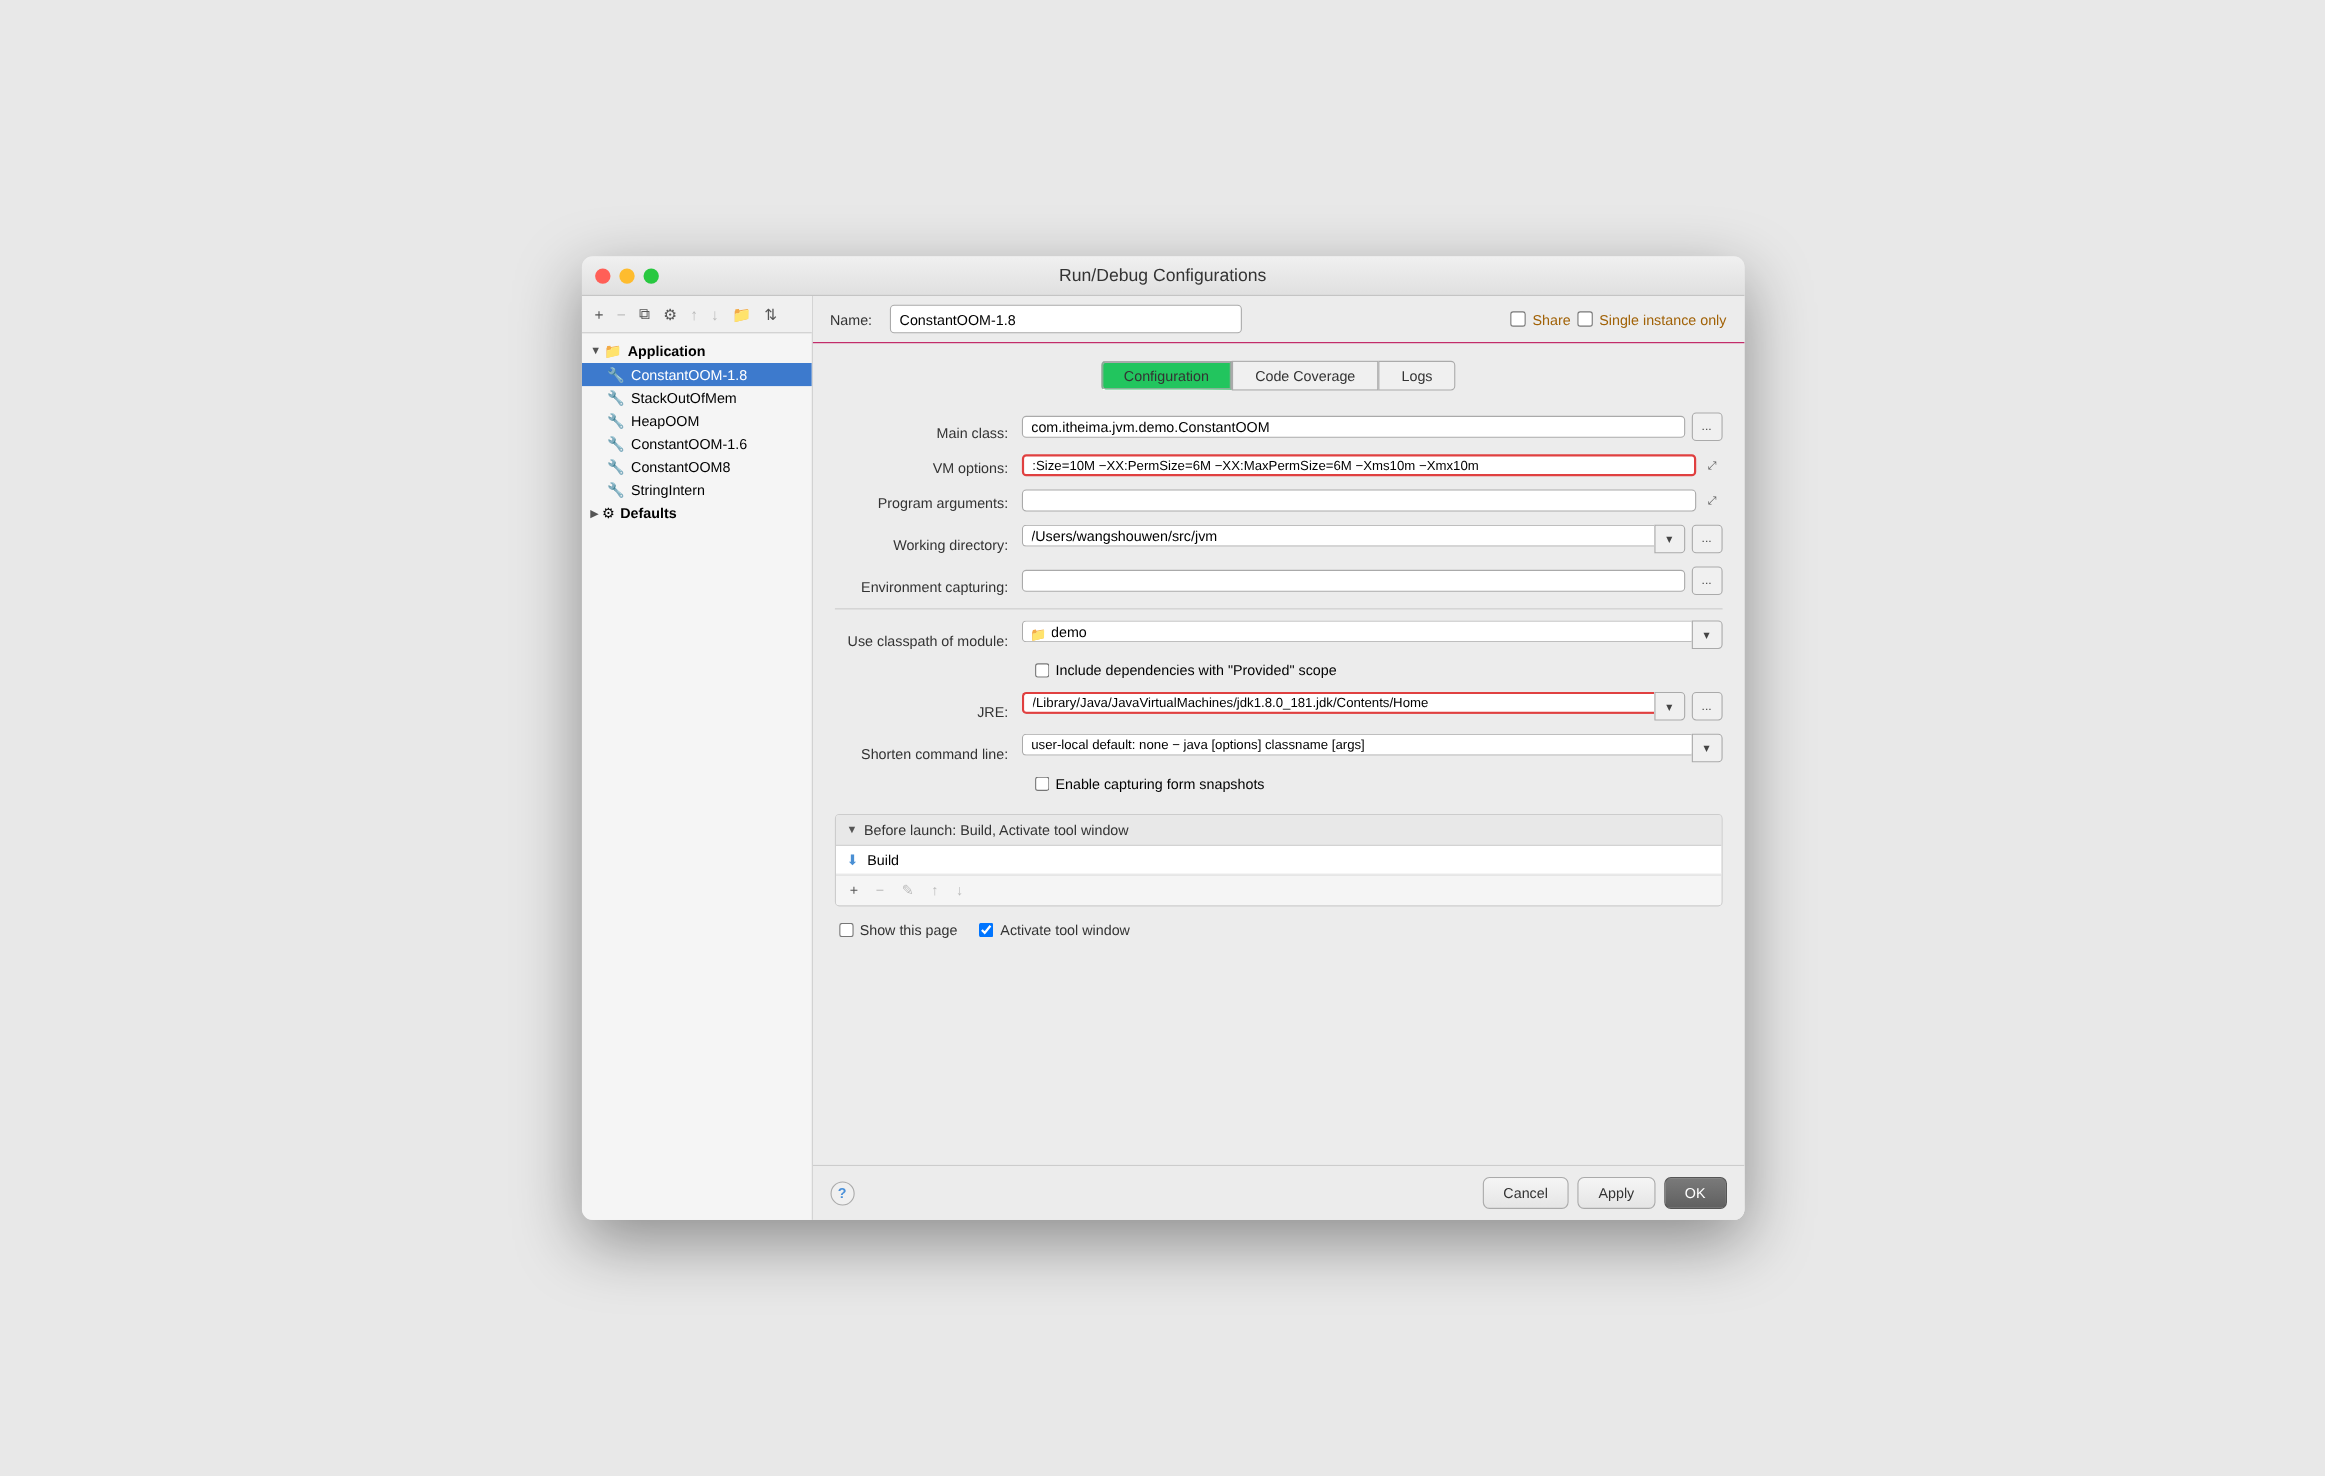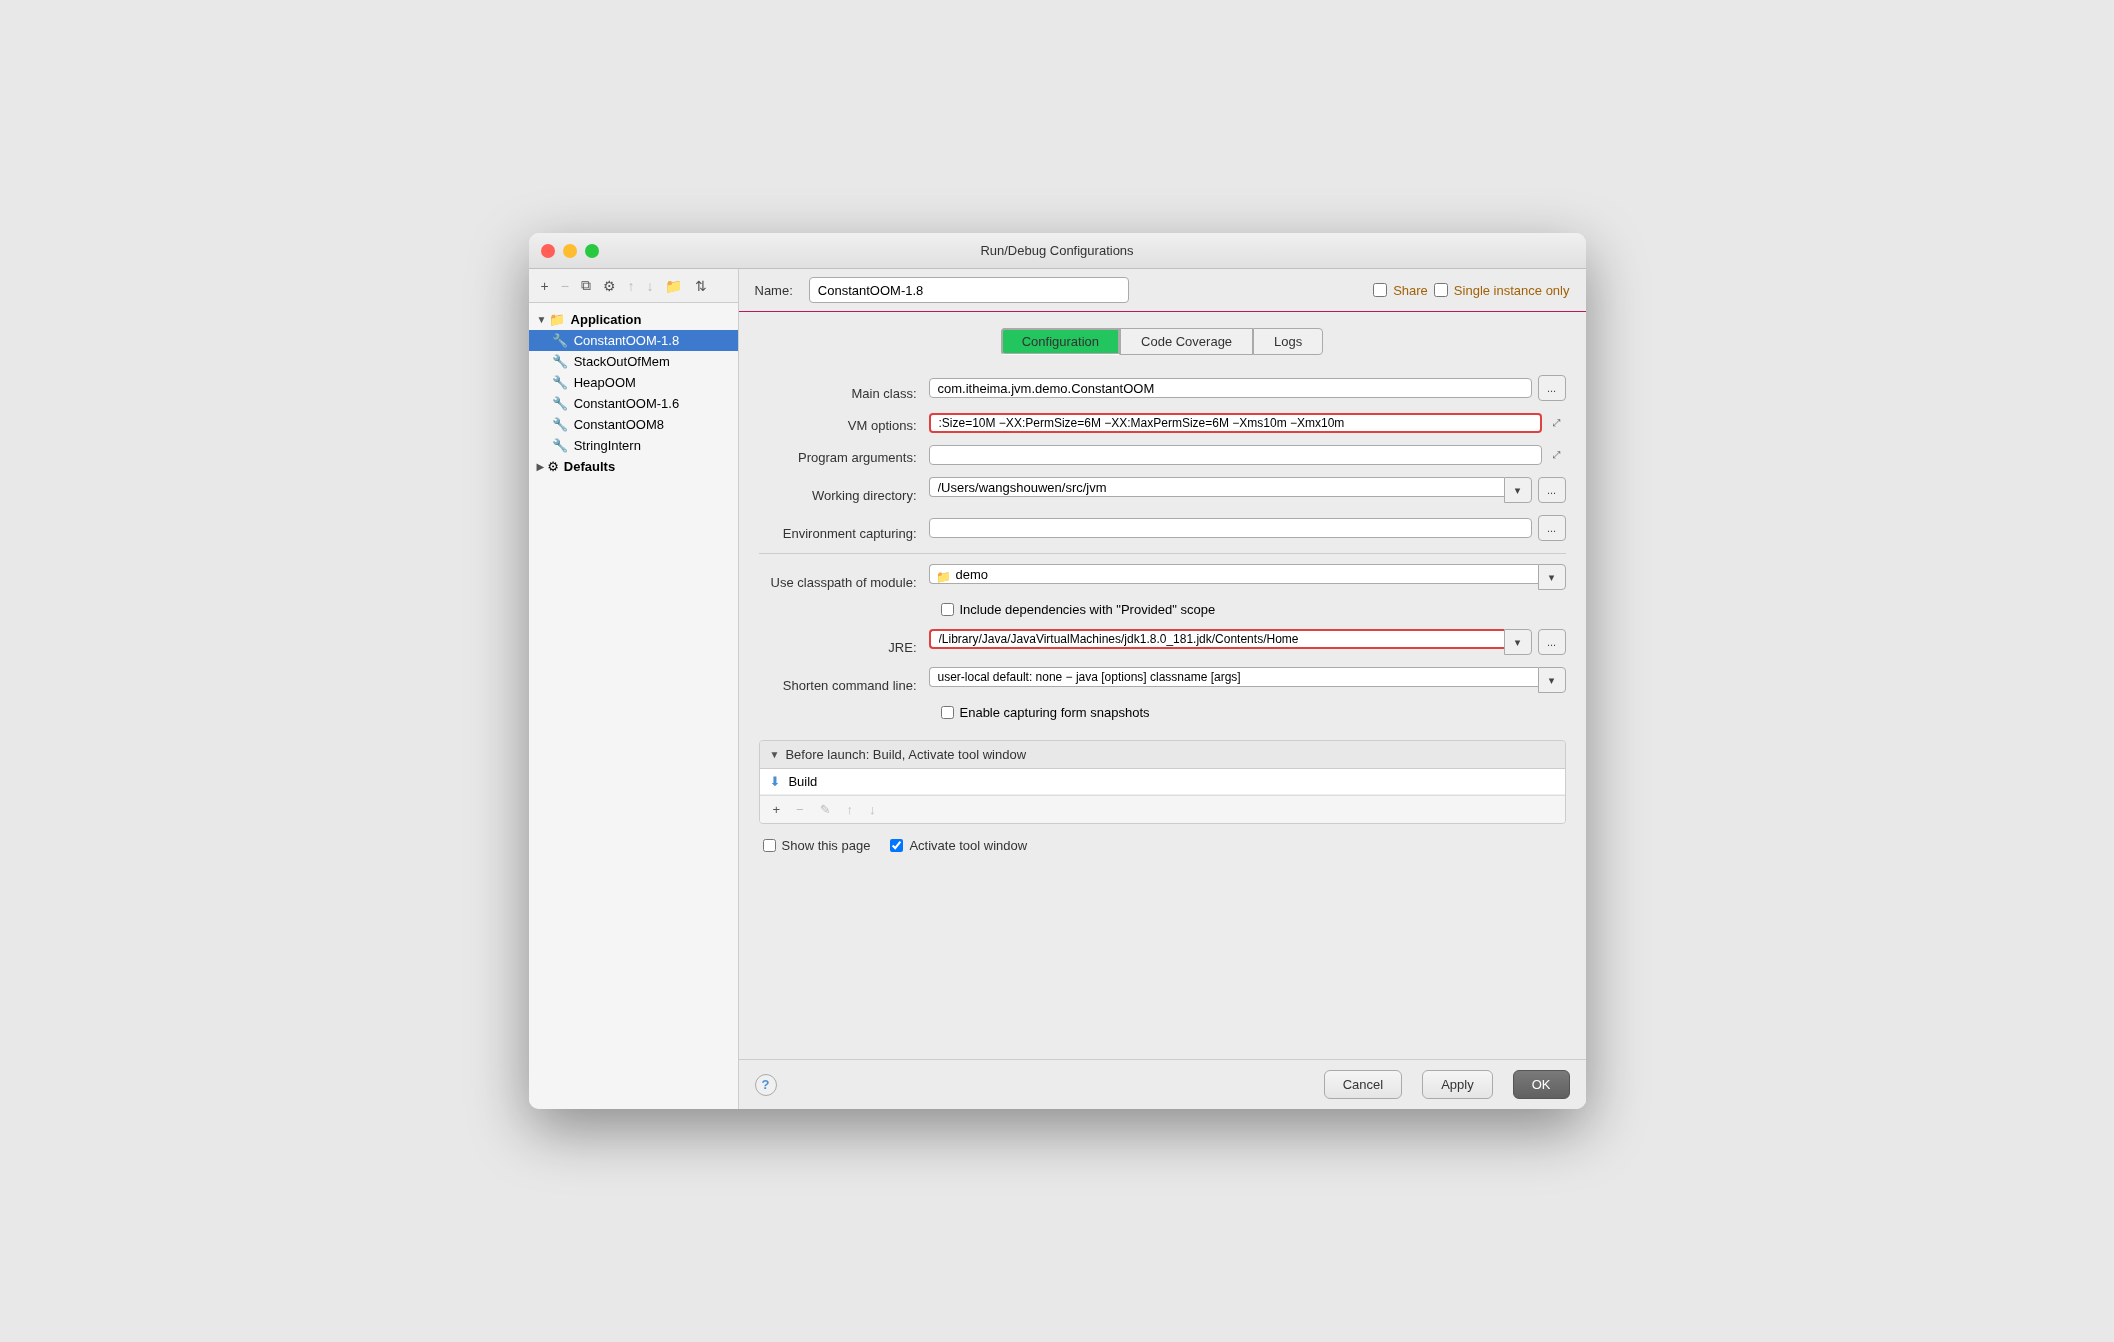--- a/index.html
+++ b/index.html
@@ -38,21 +38,21 @@
       width: 14px;
       height: 14px;
       border-radius: 50%;
       border: none;
       cursor: pointer;
     }
     .btn-close { background: #ff5f57; }
     .btn-minimize { background: #febc2e; }
     .btn-maximize { background: #28c840; }
     .title-text {
-      font-size: 13px;
+      font-size: 16px;
       color: #333;
       font-weight: 500;
     }
     .window-body {
       display: flex;
       height: 840px;
     }
     
     .left-panel {
       width: 210px;
@@ -321,21 +321,21 @@
     
     .footer {
       display: flex;
       align-items: center;
       justify-content: space-between;
       padding: 10px 16px;
       border-top: 1px solid #ccc;
       background: #ececec;
     }
     .footer-left { display: flex; align-items: center; }
-    .footer-right { display: flex; gap: 20px; }
+    .footer-right { display: flex; gap: 8px; }
     .help-btn {
       width: 22px;
       height: 22px;
       border-radius: 50%;
       border: 1px solid #aaa;
       background: #f0f0f0;
       font-size: 13px;
       cursor: pointer;
       display: flex;
       align-items: center;

